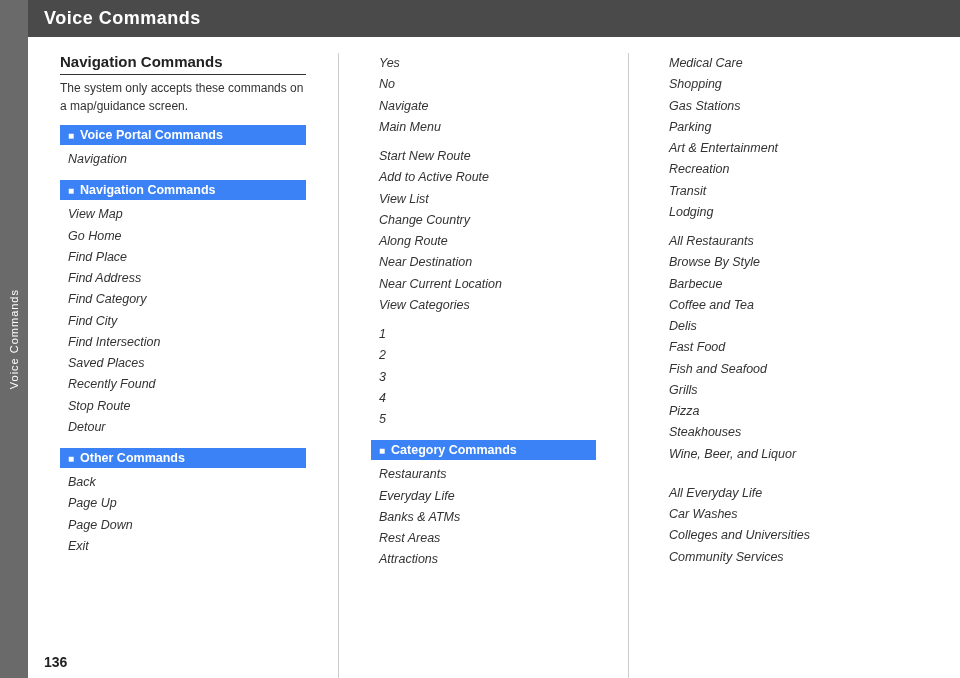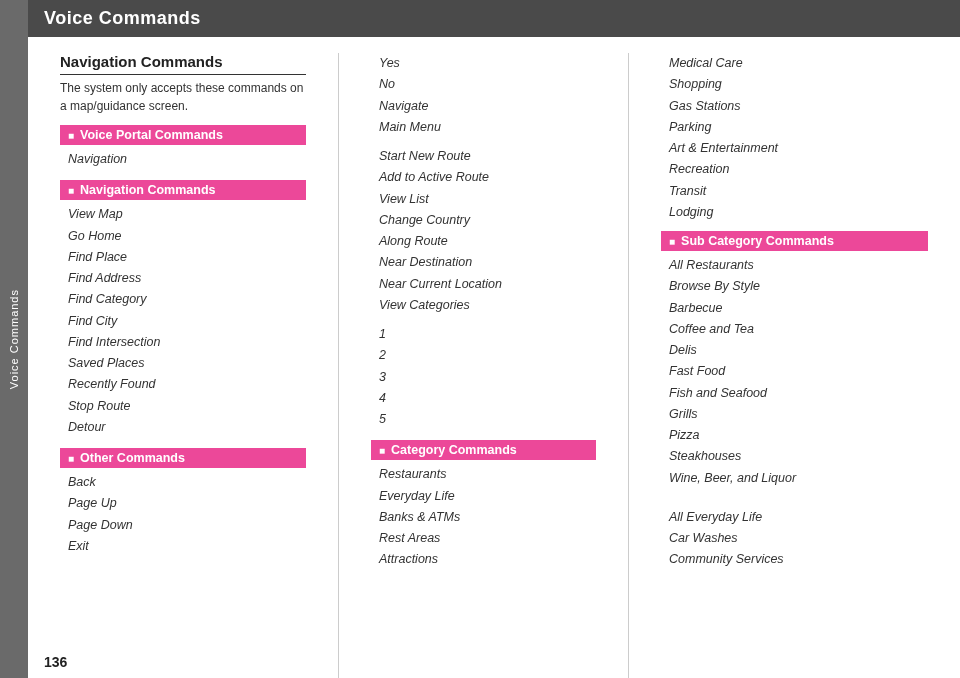--- a/index.html
+++ b/index.html
@@ -87,21 +87,21 @@
 
     .intro-text {
       font-size: 12px;
       color: #333;
       margin-bottom: 10px;
       line-height: 1.5;
     }
 
     
     .sub-header {
-      background: #ec4899;
+      background: #3b82f6;
       color: #fff;
       font-size: 12.5px;
       font-weight: bold;
       padding: 3px 8px;
       margin-bottom: 4px;
       display: flex;
       align-items: center;
       gap: 6px;
     }
     .sub-header::before {
@@ -224,37 +224,35 @@
       <div class="list-item italic">Shopping</div>
       <div class="list-item italic">Gas Stations</div>
       <div class="list-item italic">Parking</div>
       <div class="list-item italic">Art &amp; Entertainment</div>
       <div class="list-item italic">Recreation</div>
       <div class="list-item italic">Transit</div>
       <div class="list-item italic">Lodging</div>
       <div class="blank-line"></div>
 
       <div class="section-block">
-        <div class="sub-header">
-          <span>Sub Category Commands</span>
-        </div>
         <div class="list-item italic">All Restaurants</div>
         <div class="list-item italic">Browse By Style</div>
         <div class="list-item italic">Barbecue</div>
         <div class="list-item italic">Coffee and Tea</div>
         <div class="list-item italic">Delis</div>
         <div class="list-item italic">Fast Food</div>
         <div class="list-item italic">Fish and Seafood</div>
         <div class="list-item italic">Grills</div>
         <div class="list-item italic">Pizza</div>
         <div class="list-item italic">Steakhouses</div>
         <div class="list-item italic">Wine, Beer, and Liquor</div>
       </div>
       <div class="blank-line"></div>
       <div class="list-item italic">All Everyday Life</div>
       <div class="list-item italic">Car Washes</div>
+      <div class="list-item italic">Colleges and Universities</div>
       <div class="list-item italic">Community Services</div>
     </div>
 
     <div class="page-number">136</div>
 
   </div>
 </div>
 
 </body></html>

